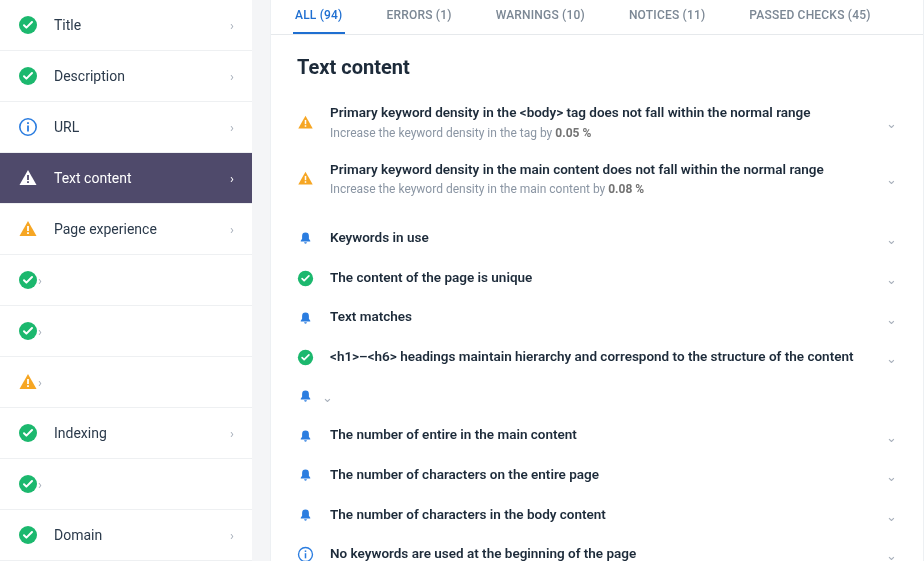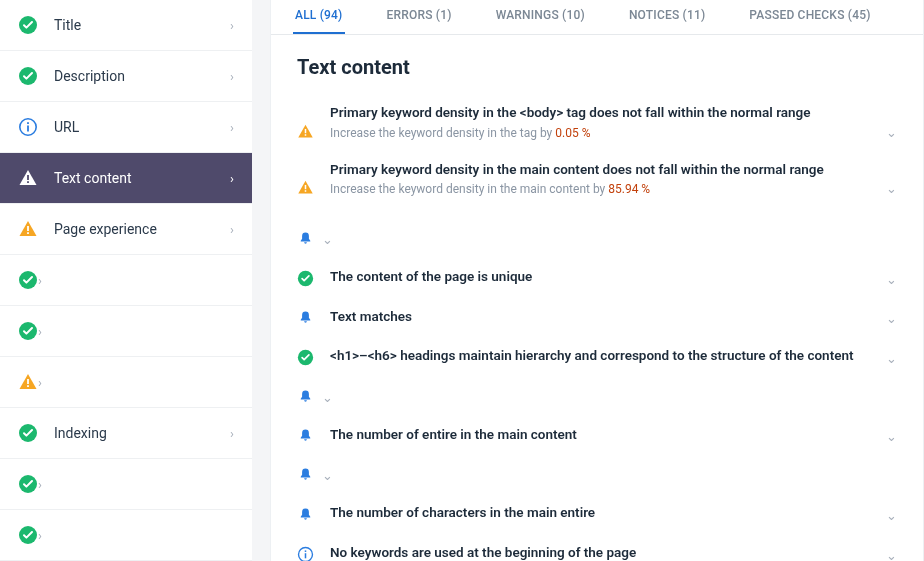--- a/index.html
+++ b/index.html
@@ -11,26 +11,26 @@
 .side-item.active .label{color:#fff}
 .side-icon{width:20px;height:20px;display:flex;align-items:center;justify-content:center;flex-shrink:0}
 .side-item .label{flex:1;margin-left:16px;font-size:14px;color:#2b3a4b}
 .side-item .chev{color:#a8b0bb;font-size:13px}
 .side-item.active .chev{color:#fff}
 .main{flex:1;background:#fff;margin-left:18px;overflow-y:auto;padding:0 0 20px 0;border-left:1px solid #edf0f3;border-right:1px solid #edf0f3}
 .tabs{display:flex;border-bottom:1px solid #e6e9ec;padding:0 22px;gap:40px}
 .tab{padding:8px 2px 10px;font-size:12px;color:#7b8794;text-transform:uppercase;letter-spacing:.2px;cursor:pointer;border-bottom:2px solid transparent;font-weight:500}
 .tab.active{color:#1f6fd1;border-bottom-color:#1f6fd1}
 .page-title{font-size:20px;font-weight:700;color:#1d2b3a;padding:20px 26px 14px}
-.row{display:flex;align-items:flex-end;padding:10px 26px;border-bottom:0;cursor:pointer}
+.row{display:flex;align-items:center;padding:10px 26px;border-bottom:0;cursor:pointer}
 .row + .row{margin-top:0}
 .row-content{flex:1;margin-left:16px}
 .row-title{font-size:13.5px;font-weight:600;color:#1d2b3a;line-height:1.45}
 .row-sub{font-size:12px;color:#8a95a3;margin-top:3px}
-.row-sub b{font-weight:400;color:#c2410c}
+.row-sub b{font-weight:700;color:#737373}
 .row-icon{width:17px;height:17px;flex-shrink:0;margin-top:2px}
 .row-chev{color:#a8b0bb;font-size:13px;margin-top:4px;margin-left:8px}
 svg{display:block}
 </style>
 </head>
 <body>
 
 <div class="app">
   <div class="sidebar" id="sidebar">
       <div class="side-item">
@@ -133,20 +133,21 @@
         </span>
         <span class="chev">›</span>
       </div>
       <div class="side-item">
         <span class="side-icon">
           <svg viewBox="0 0 20 20" fill="none">
             <circle cx="10" cy="10" r="9" fill="#1cb86e"></circle>
             <path d="M6 10.2l2.4 2.4L14 7" stroke="#fff" stroke-width="2" stroke-linecap="round" stroke-linejoin="round"></path>
           </svg>
         </span>
+        <span class="label">Domain</span>
         <span class="chev">›</span>
       </div>
     </div>
   <div class="main">
     <div class="tabs" id="tabs">
         <div class="tab active">ALL (94)</div>
         <div class="tab">ERRORS (1)</div>
         <div class="tab">WARNINGS (10)</div>
         <div class="tab">NOTICES (11)</div>
         <div class="tab">PASSED CHECKS (45)</div>
@@ -170,32 +171,35 @@
         <div class="row">
           <span class="row-icon">
             <svg viewBox="0 0 20 20" fill="none">
               <path d="M10 2l8.5 15h-17L10 2z" fill="#f6a623"></path>
               <rect x="9.1" y="7" width="1.8" height="5" fill="#fff"></rect>
               <rect x="9.1" y="13.2" width="1.8" height="1.8" fill="#fff"></rect>
             </svg>
           </span>
           <div class="row-content">
             <div class="row-title">Primary keyword density in the main content does not fall within the normal range</div>
-            <div class="row-sub">Increase the keyword density in the main content by <b>85.94 %</b></div>
+            <div class="row-sub">Increase the keyword density in the main content by <b>0.08 %</b></div>
           </div>
           <span class="row-chev">⌄</span>
         </div>
         <div style="height: 12px;"></div>
         <div class="row">
           <span class="row-icon">
             <svg viewBox="0 0 20 20" fill="none">
               <path d="M10 3a4 4 0 014 4v3.2l1.6 2.4v.9H4.4v-.9L6 10.2V7a4 4 0 014-4z" fill="#2b7de0"></path>
               <path d="M8.4 14.5a1.6 1.6 0 003.2 0" fill="#2b7de0"></path>
             </svg>
           </span>
+          <div class="row-content">
+            <div class="row-title">Keywords in use</div>
+          </div>
           <span class="row-chev">⌄</span>
         </div>
         <div class="row">
           <span class="row-icon">
             <svg viewBox="0 0 20 20" fill="none">
               <circle cx="10" cy="10" r="9" fill="#1cb86e"></circle>
               <path d="M6 10.2l2.4 2.4L14 7" stroke="#fff" stroke-width="2" stroke-linecap="round" stroke-linejoin="round"></path>
             </svg>
           </span>
           <div class="row-content">
@@ -248,31 +252,34 @@
           </div>
           <span class="row-chev">⌄</span>
         </div>
         <div class="row">
           <span class="row-icon">
             <svg viewBox="0 0 20 20" fill="none">
               <path d="M10 3a4 4 0 014 4v3.2l1.6 2.4v.9H4.4v-.9L6 10.2V7a4 4 0 014-4z" fill="#2b7de0"></path>
               <path d="M8.4 14.5a1.6 1.6 0 003.2 0" fill="#2b7de0"></path>
             </svg>
           </span>
-          <span class="row-chev">⌄</span>
-        </div>
-        <div class="row">
-          <span class="row-icon">
-            <svg viewBox="0 0 20 20" fill="none">
-              <path d="M10 3a4 4 0 014 4v3.2l1.6 2.4v.9H4.4v-.9L6 10.2V7a4 4 0 014-4z" fill="#2b7de0"></path>
-              <path d="M8.4 14.5a1.6 1.6 0 003.2 0" fill="#2b7de0"></path>
-            </svg>
-          </span>
-          <div class="row-content">
-            <div class="row-title">The number of characters in the main entire</div>
+          <div class="row-content">
+            <div class="row-title">The number of characters on the entire page</div>
+          </div>
+          <span class="row-chev">⌄</span>
+        </div>
+        <div class="row">
+          <span class="row-icon">
+            <svg viewBox="0 0 20 20" fill="none">
+              <path d="M10 3a4 4 0 014 4v3.2l1.6 2.4v.9H4.4v-.9L6 10.2V7a4 4 0 014-4z" fill="#2b7de0"></path>
+              <path d="M8.4 14.5a1.6 1.6 0 003.2 0" fill="#2b7de0"></path>
+            </svg>
+          </span>
+          <div class="row-content">
+            <div class="row-title">The number of characters in the body content</div>
           </div>
           <span class="row-chev">⌄</span>
         </div>
         <div class="row">
           <span class="row-icon">
             <svg viewBox="0 0 20 20" fill="none">
               <circle cx="10" cy="10" r="8.2" stroke="#2b7de0" stroke-width="1.6"></circle>
               <rect x="9.1" y="8.5" width="1.8" height="6" fill="#2b7de0"></rect>
               <rect x="9.1" y="5.2" width="1.8" height="1.8" fill="#2b7de0"></rect>
             </svg>

